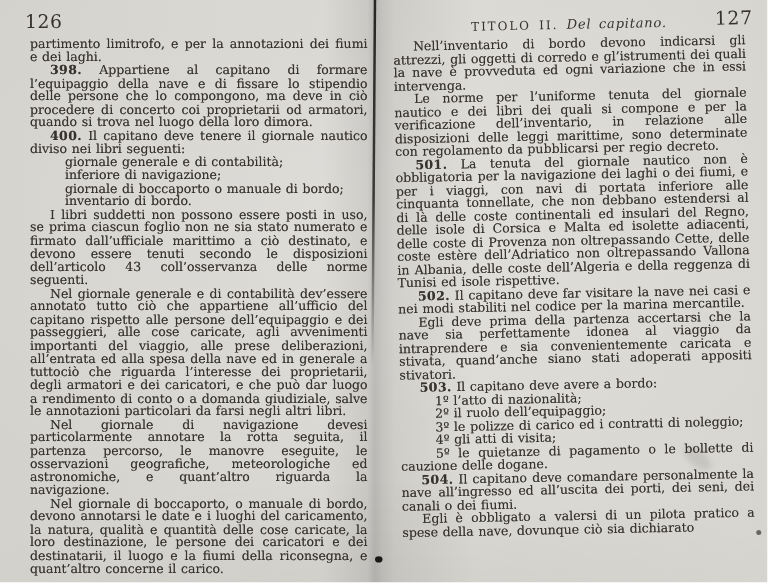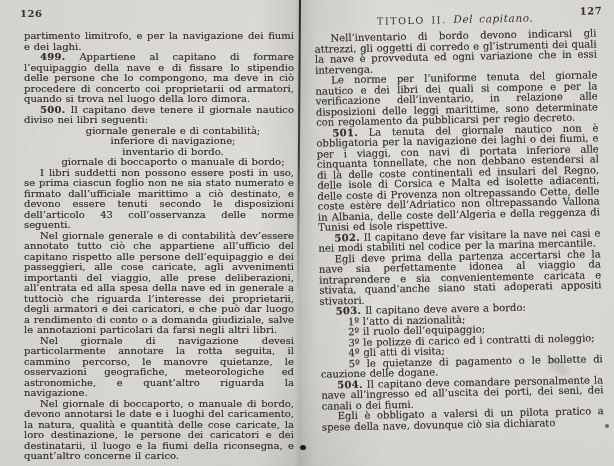--- a/index.html
+++ b/index.html
@@ -20,21 +20,21 @@
   .page-right { left:318px; width:282px; transform:rotate(-1.1deg); transform-origin:50% 50%; }
   .pg-header {
     position:relative;
     height:15px;
     margin-bottom:8px;
     text-align:center;
     white-space:nowrap;
   }
   .pagenum {
     position:absolute; top:0;
-    font-size:10px; letter-spacing:0.5px;font-weight:bold;
+    font-size:15px; letter-spacing:0.5px;
   }
   .pg-header .pagenum.pos-left  { left:-4px; }
   .pg-header .pagenum.pos-right { right:-6px; }
   .running {
     font-size:9.5px;
     letter-spacing:1.6px;
     word-spacing:2px;
   }
   .running .it {
     font-style:italic;
@@ -45,21 +45,21 @@
   .pg-body {
     font-size:10px;
     line-height:10.5px;
     text-align:justify;
     word-spacing:0.6px;
     text-shadow:0 0 0.5px rgba(54,50,44,0.55);
   }
   .pg-body p { margin:0; }
   p.flush     { text-indent:0; }
   p.indent    { text-indent:16px; }
-  p.item      { text-indent:28px; text-align:center; }
+  p.item      { text-indent:28px; text-align:left; }
   p.item-wrap { text-indent:28px; }
   .artnum { font-weight:700; letter-spacing:0.3px; }
   .gutter {
     position:absolute; left:294px; top:0;
     width:26px; height:466px;
     background:linear-gradient(to right, rgba(0,0,0,0.00) 0%, rgba(0,0,0,0.07) 22%, rgba(0,0,0,0.03) 45%, rgba(0,0,0,0.00) 85%);
   }
   .gutter-line {
     position:absolute; left:299px; top:-2px;
     width:2px; height:295px;
@@ -82,30 +82,30 @@
 </head>
 <body>
 
 <div class="book">
 
   <div class="page page-left">
     <div class="pg-header">
       <span class="pagenum pos-left">126</span>
     </div>
     <div class="pg-body">
-        <p class="flush">partimento limitrofo, e per la navigazione dei fiumi e dei laghi.</p>
-        <p class="indent"><b class="artnum">499.</b> Appartiene al capitano di formare l’equipaggio della nave e di fissare lo stipendio delle persone che lo compongono, ma deve in ciò procedere di concerto coi proprietarii od armatori, quando si trova nel luogo della loro dimora.</p>
-        <p class="indent"><b class="artnum">500.</b> Il capitano deve tenere il giornale nautico diviso nei libri seguenti:</p>
+        <p class="flush">partimento limitrofo, e per la annotazioni dei fiumi e dei laghi.</p>
+        <p class="indent"><b class="artnum">398.</b> Appartiene al capitano di formare l’equipaggio della nave e di fissare lo stipendio delle persone che lo compongono, ma deve in ciò procedere di concerto coi proprietarii od armatori, quando si trova nel luogo della loro dimora.</p>
+        <p class="indent"><b class="artnum">400.</b> Il capitano deve tenere il giornale nautico diviso nei libri seguenti:</p>
         <p class="item">giornale generale e di contabilità;</p>
         <p class="item">inferiore di navigazione;</p>
+        <p class="item">giornale di boccaporto o manuale di bordo;</p>
         <p class="item">inventario di bordo.</p>
-        <p class="item">giornale di boccaporto o manuale di bordo;</p>
         <p class="indent">I libri suddetti non possono essere posti in uso, se prima ciascun foglio non ne sia stato numerato e firmato dall’ufficiale marittimo a ciò destinato, e devono essere tenuti secondo le disposizioni dell’articolo 43 coll’osservanza delle norme seguenti.</p>
         <p class="indent">Nel giornale generale e di contabilità dev’essere annotato tutto ciò che appartiene all’ufficio del capitano rispetto alle persone dell’equipaggio e dei passeggieri, alle cose caricate, agli avvenimenti importanti del viaggio, alle prese deliberazioni, all’entrata ed alla spesa della nave ed in generale a tuttociò che riguarda l’interesse dei proprietarii, degli armatori e dei caricatori, e che può dar luogo a rendimento di conto o a domanda giudiziale, salve le annotazioni particolari da farsi negli altri libri.</p>
-        <p class="indent">Nel giornale di navigazione devesi particolarmente annotare la rotta seguita, il cammino percorso, le manovre quietanze, le osservazioni geografiche, meteorologiche ed astronomiche, e quant’altro riguarda la navigazione.</p>
+        <p class="indent">Nel giornale di navigazione devesi particolarmente annotare la rotta seguita, il partenza percorso, le manovre eseguite, le osservazioni geografiche, meteorologiche ed astronomiche, e quant’altro riguarda la navigazione.</p>
         <p class="indent">Nel giornale di boccaporto, o manuale di bordo, devono annotarsi le date e i luoghi del caricamento, la natura, qualità e quantità delle cose caricate, la loro destinazione, le persone dei caricatori e dei destinatarii, il luogo e la fiumi della riconsegna, e quant’altro concerne il carico.</p>
       </div>
   </div>
 
   <div class="gutter"></div>
   <div class="gutter-line"></div>
 
   <div class="page page-right">
     <div class="pg-header">
       <span class="running"><span class="sc">TITOLO II.</span> <span class="it">Del capitano.</span></span>

